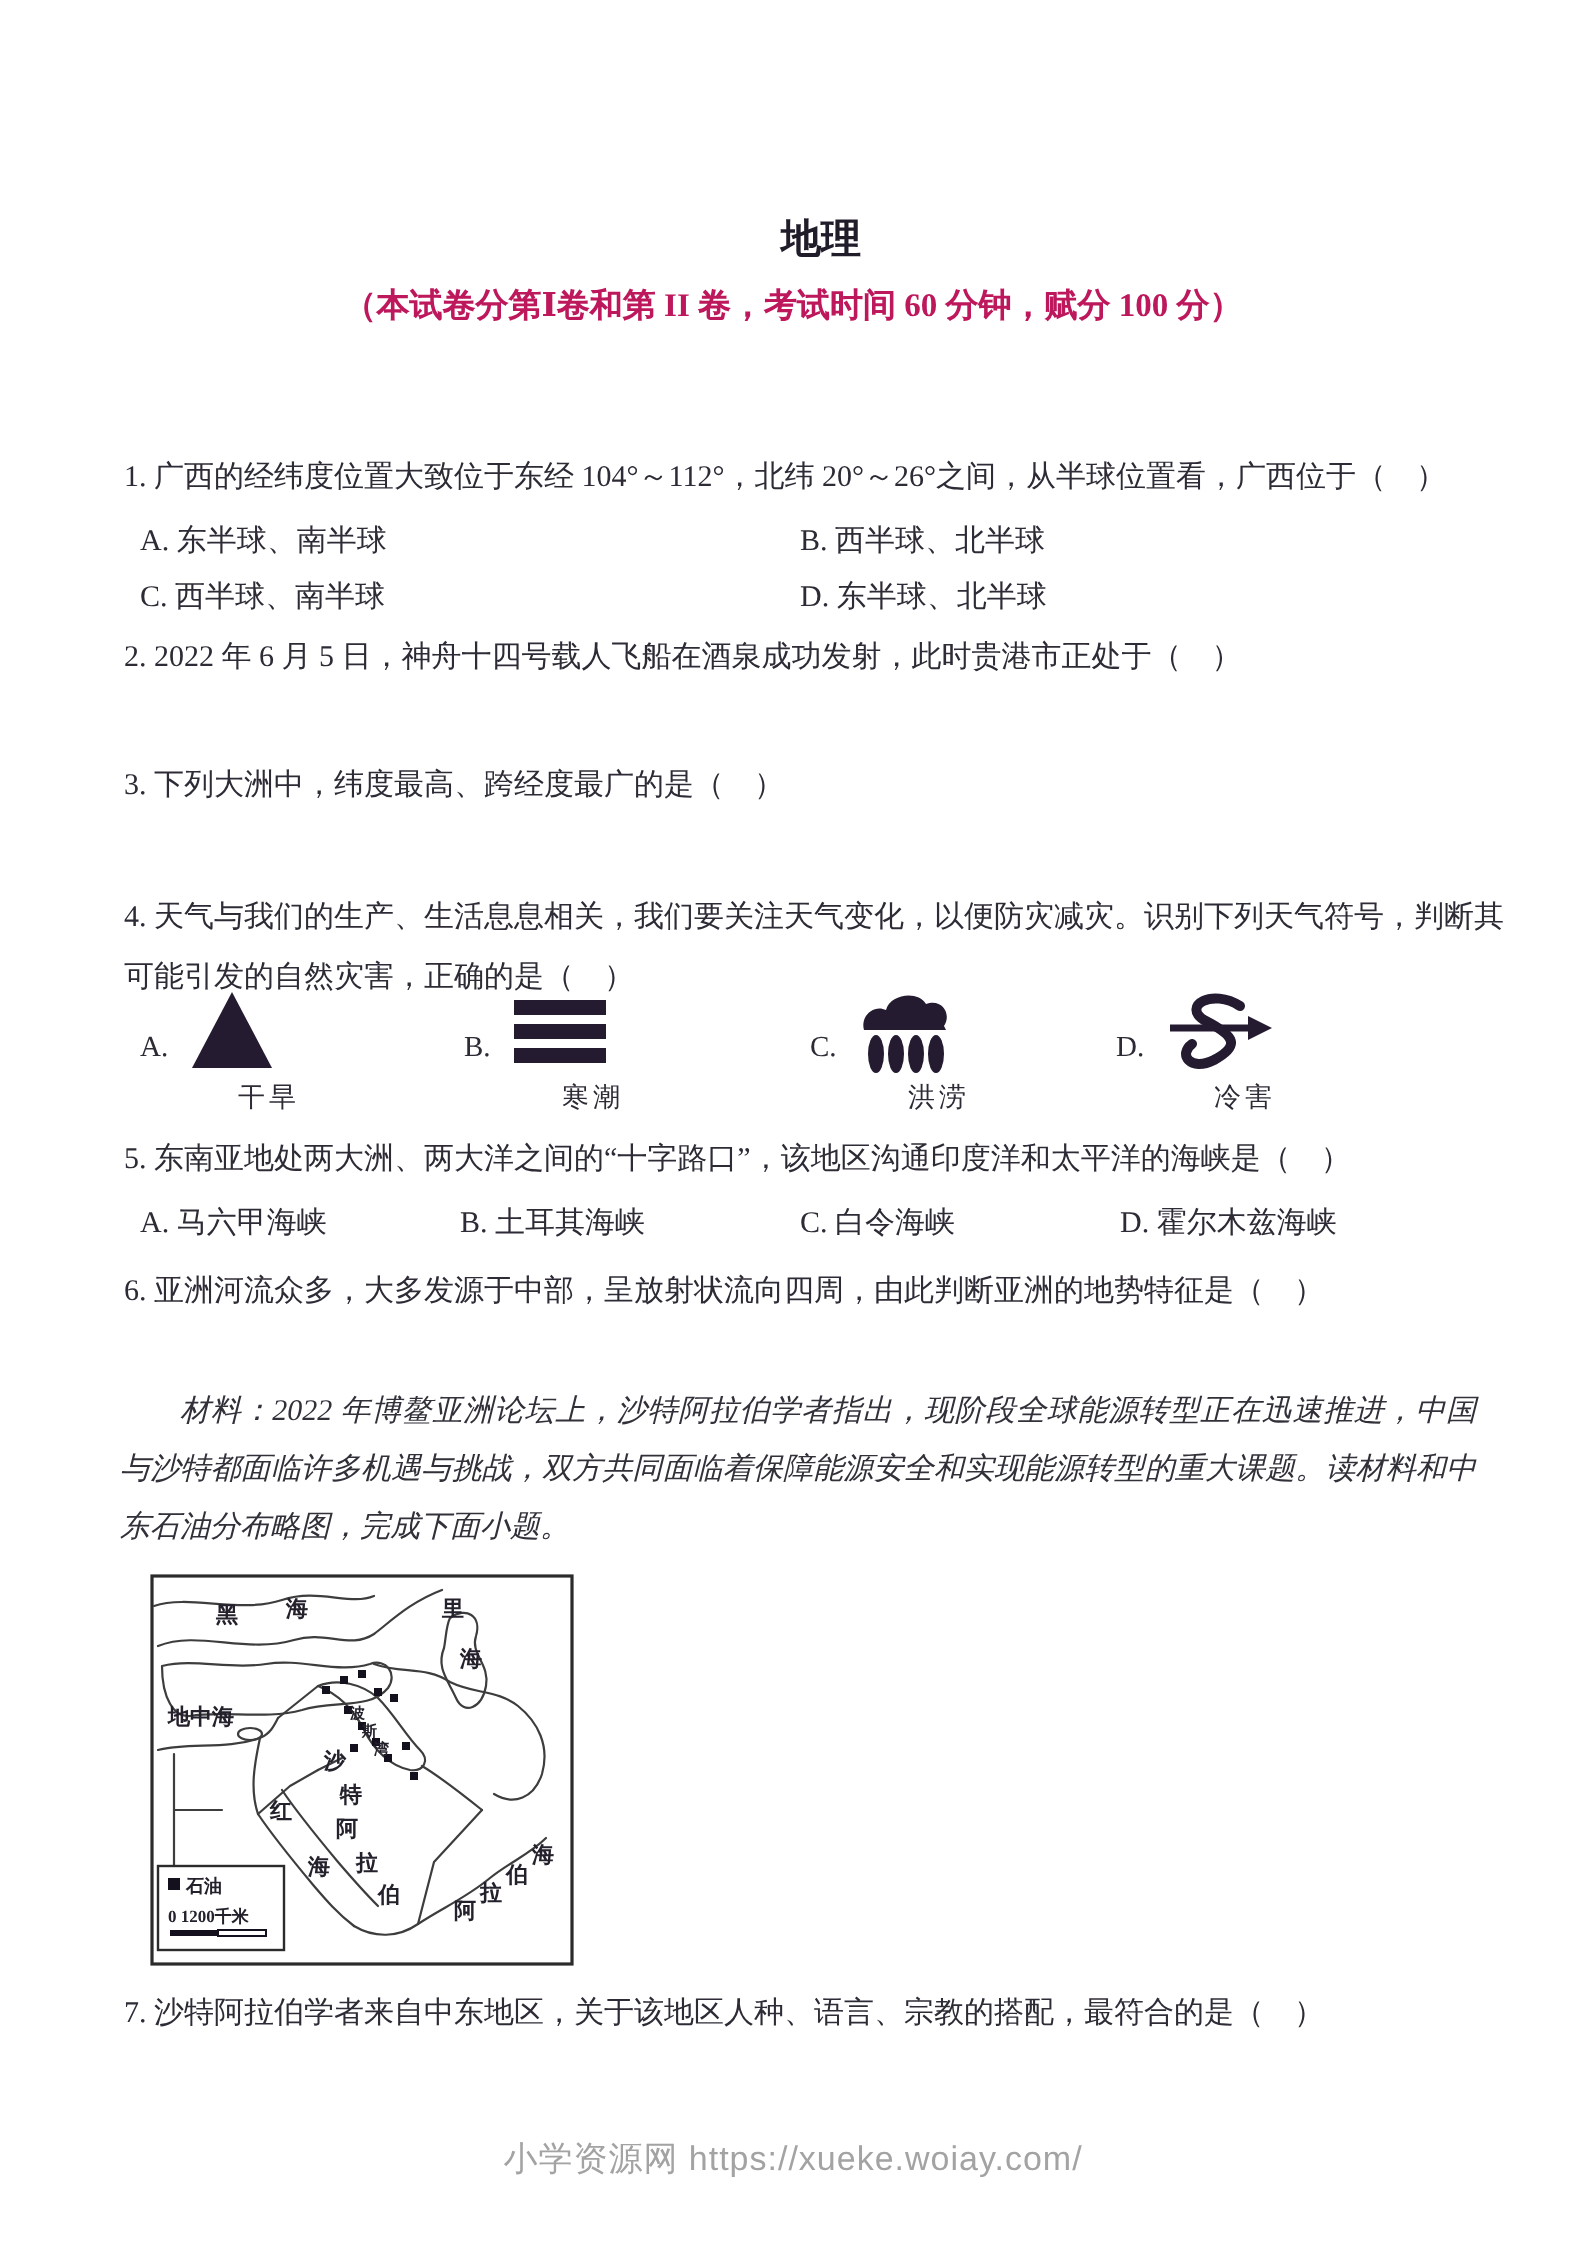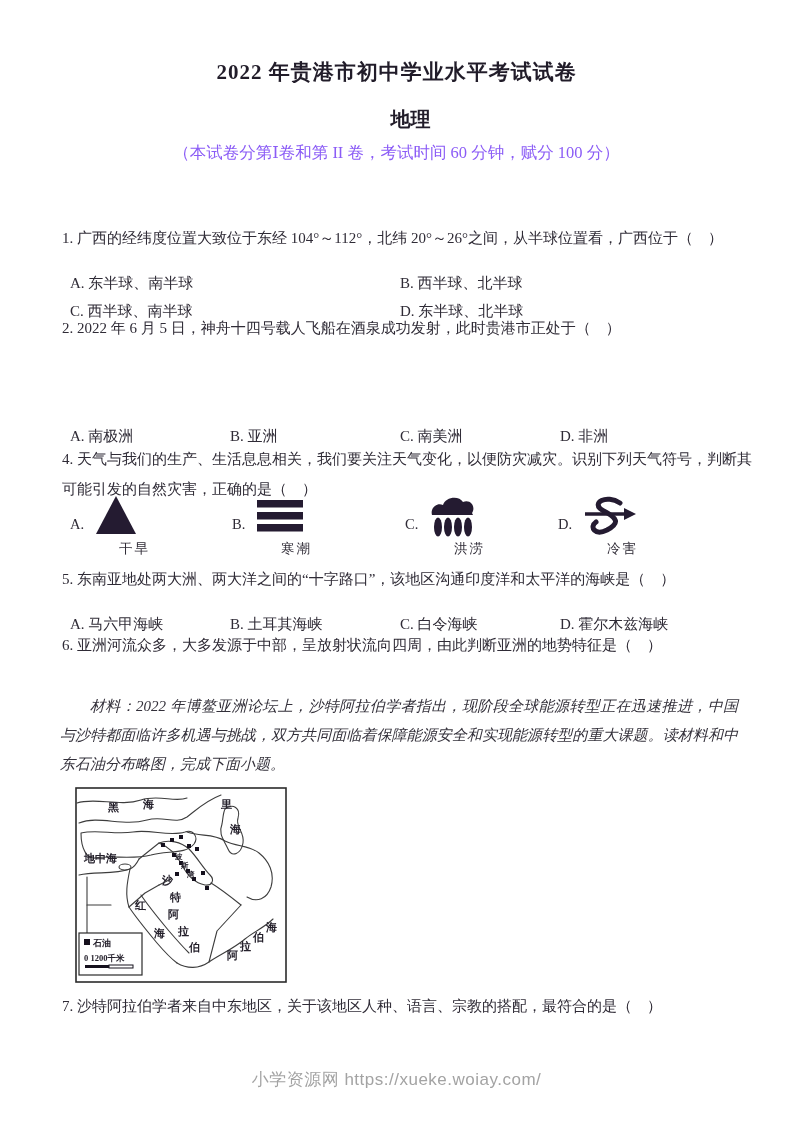--- a/index.html
+++ b/index.html
@@ -7,70 +7,64 @@
   .page {
     position:relative; width:793px; height:1122px; margin:0 auto;
     background:#ffffff; overflow:hidden;
     font-family:"Liberation Serif","DejaVu Serif",serif;
     color:#2f2b36;
   }
   .abs { position:absolute; }
   .center { left:0; width:793px; text-align:center; }
   .title { font-size:21px; font-weight:bold; letter-spacing:1px; color:#211c29; }
   .subject { font-size:20px; font-weight:bold; color:#211c29;padding-left:28px; }
-  .info { font-size:16.5px; font-weight:normal; color:#8b5cf6; }
+  .info { font-size:16.5px; font-weight:bold; color:#be185d; }
   .section-hd { left:60px; width:680px; font-size:16.5px; font-weight:bold;
                 line-height:28px; color:#211c29; }
   .section-hd span { display:block; }
   .stem { left:62px; width:690px; font-size:15px; white-space:nowrap; }
   .stem-wrap { left:62px; width:678px; font-size:15px; line-height:30px; white-space:normal; }
   .stem-wrap span { display:block; white-space:nowrap; }
   .opt-row { left:60px; width:700px; height:26px; font-size:15px; }
-  .opt-row .opt { position:absolute; top:0; white-space:nowrap;margin-top:13px; }
+  .opt-row .opt { position:absolute; top:0; white-space:nowrap; }
   .sym-row { left:60px; width:700px; height:66px; }
   .sym-group { position:absolute; top:0; width:130px; height:66px; }
   .sym-letter { position:absolute; left:0; top:22px; font-size:14.5px; }
   .sym-art { position:absolute; left:24px; top:0; }
   .sym-label { position:absolute; left:20px; top:46px; width:60px; text-align:right;
                font-size:13.5px; letter-spacing:2px; }
   .material { left:60px; width:678px; font-size:15px; line-height:29px;
               text-align:justify; text-indent:2em; font-style:italic; color:#33303a; }
   .map-wrap { left:75px; top:787px; width:212px; height:196px; }
   .footer { font-size:17px; color:#a3a3a3; letter-spacing:0.5px;
             font-family:"Liberation Sans","DejaVu Sans",sans-serif; }
   svg text { font-family:"Liberation Serif","DejaVu Serif",serif; }
 </style>
 </head>
 <body>
 
 <div class="page">
 
-  <div class="abs center title" style="top:58px">2022 年贵港市初中学业水平考试试卷</div>
   <div class="abs center subject" style="top:106px">地理</div>
   <div class="abs center info" style="top:142px">（本试卷分第Ⅰ卷和第 II 卷，考试时间 60 分钟，赋分 100 分）</div>
 
 
   <div class="abs stem" style="top:229px">1. 广西的经纬度位置大致位于东经 104°～112°，北纬 20°～26°之间，从半球位置看，广西位于（　）</div>
   <div class="abs opt-row" style="top:261px">
     <span class="opt" style="left:10px">A. 东半球、南半球</span>
     <span class="opt" style="left:340px">B. 西半球、北半球</span>
   </div>
   <div class="abs opt-row" style="top:289px">
     <span class="opt" style="left:10px">C. 西半球、南半球</span>
     <span class="opt" style="left:340px">D. 东半球、北半球</span>
   </div>
 
   <div class="abs stem" style="top:319px">2. 2022 年 6 月 5 日，神舟十四号载人飞船在酒泉成功发射，此时贵港市正处于（　）</div>
 
-  <div class="abs opt-row" style="top:414px">
-    <span class="opt" style="left:10px">A. 南极洲</span>
-    <span class="opt" style="left:170px">B. 亚洲</span>
-    <span class="opt" style="left:340px">C. 南美洲</span>
-    <span class="opt" style="left:500px">D. 非洲</span>
-  </div>
+  <div class="abs stem" style="top:383px">3. 下列大洲中，纬度最高、跨经度最广的是（　）</div>
 
   <div class="abs stem-wrap" style="top:444px">
     <span>4. 天气与我们的生产、生活息息相关，我们要关注天气变化，以便防灾减灾。识别下列天气符号，判断其</span>
     <span>可能引发的自然灾害，正确的是（　）</span>
   </div>
 
   <div class="abs sym-row" style="top:494px">
 
     <div class="sym-group" style="left:10px">
       <span class="sym-letter">A.</span>

